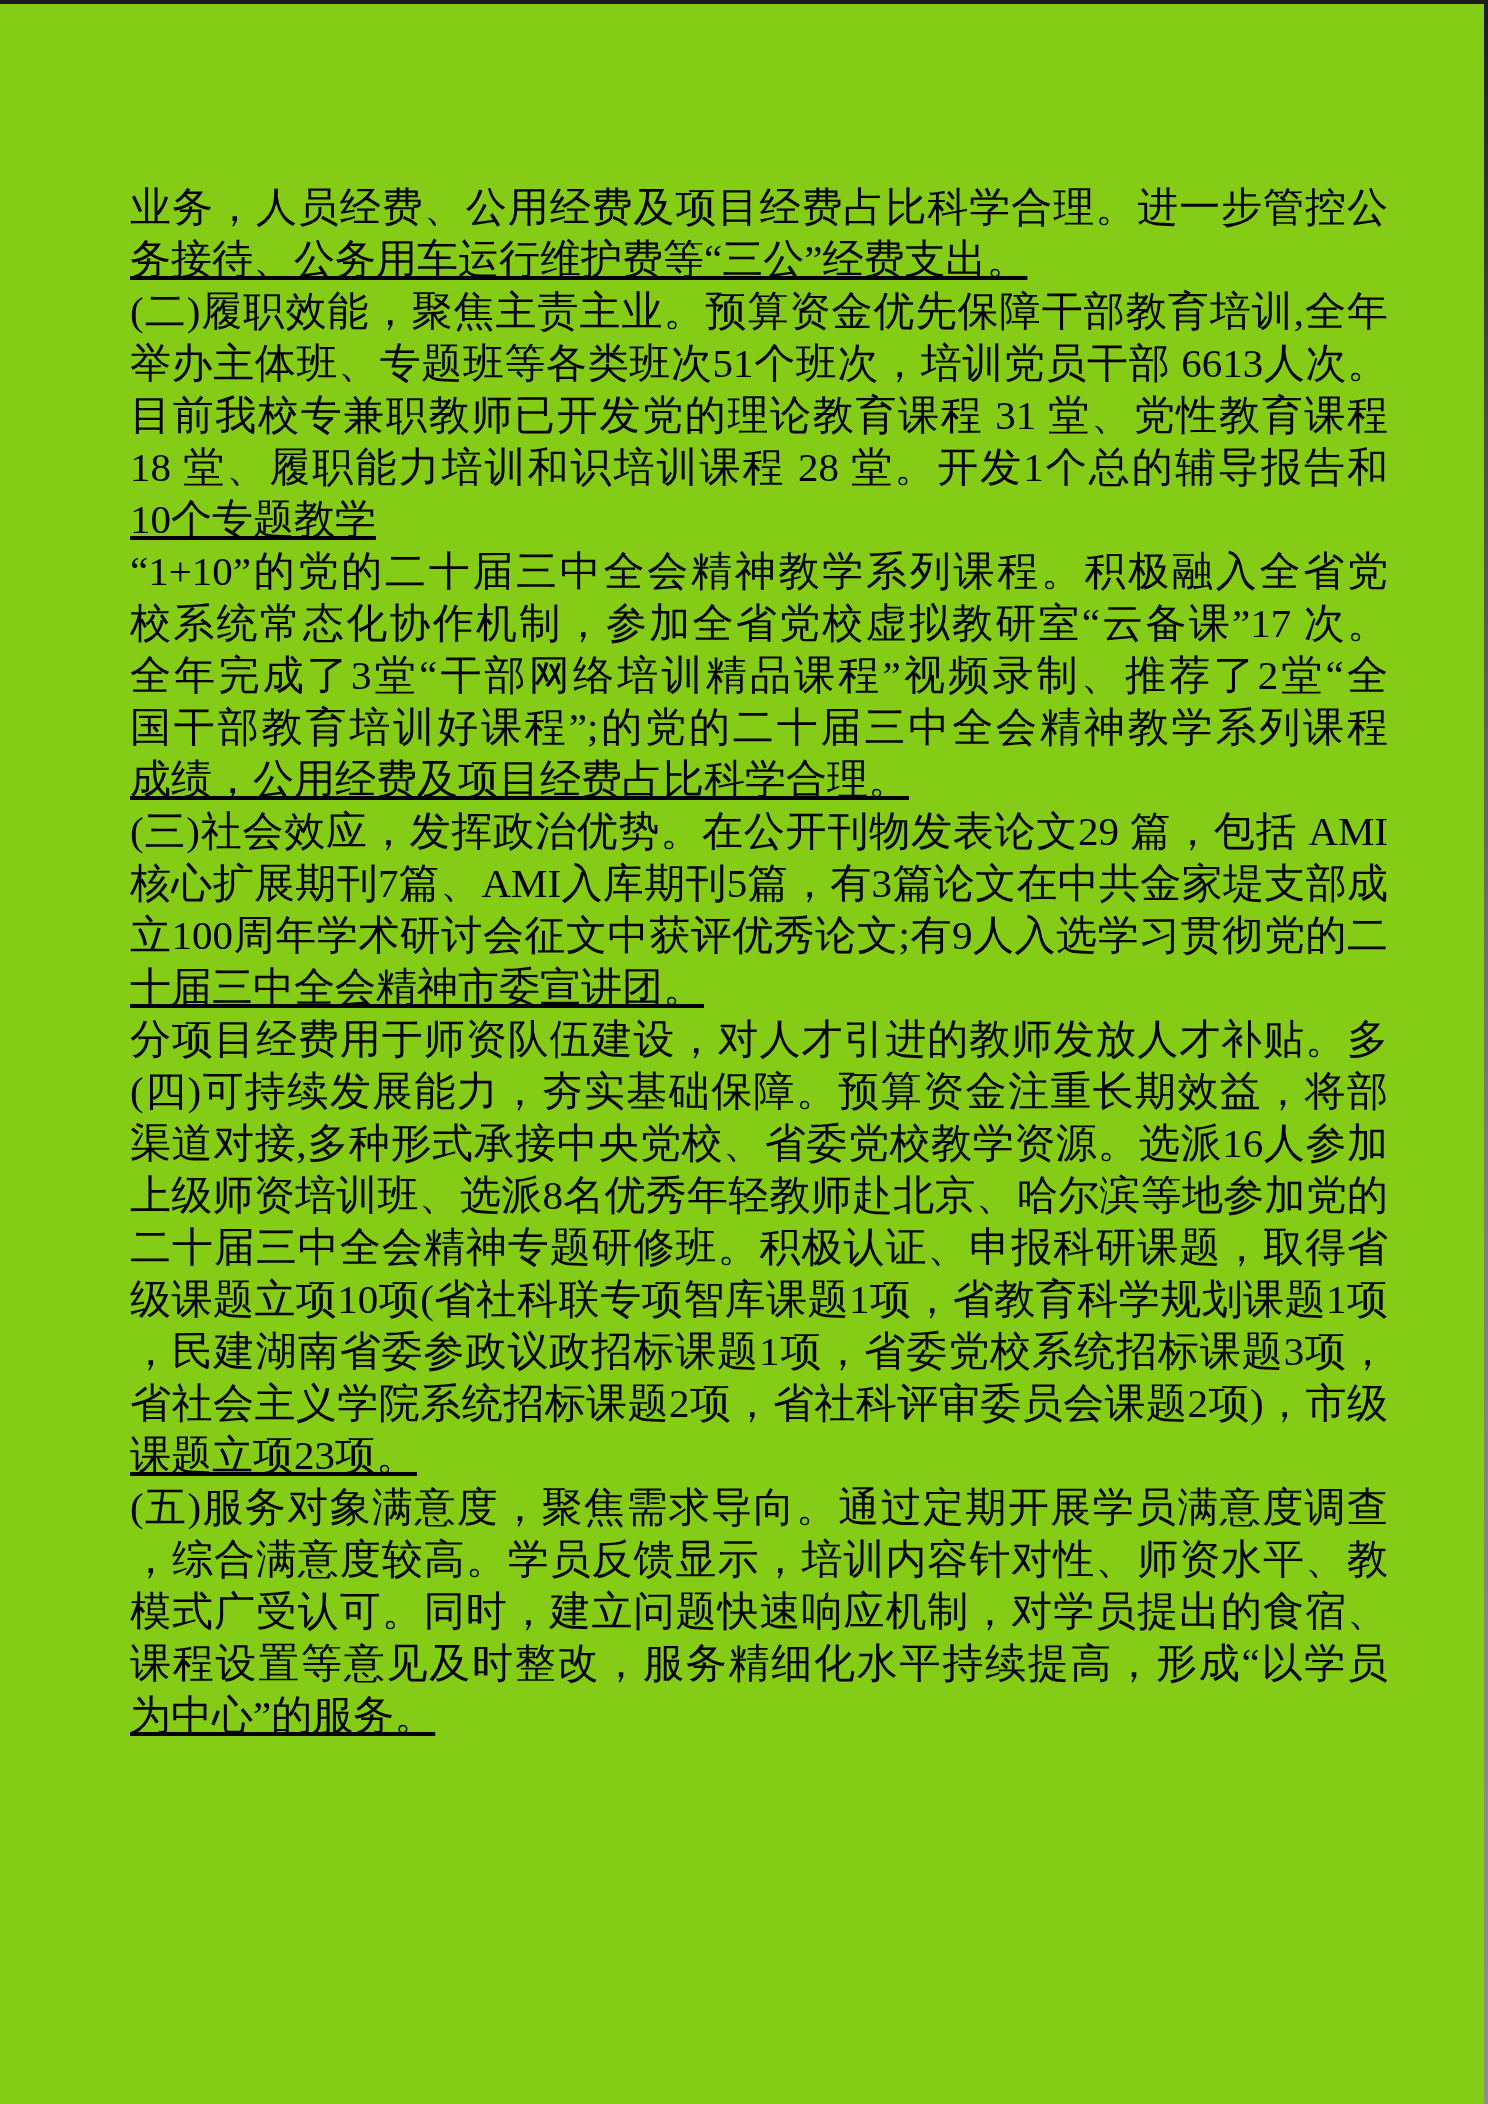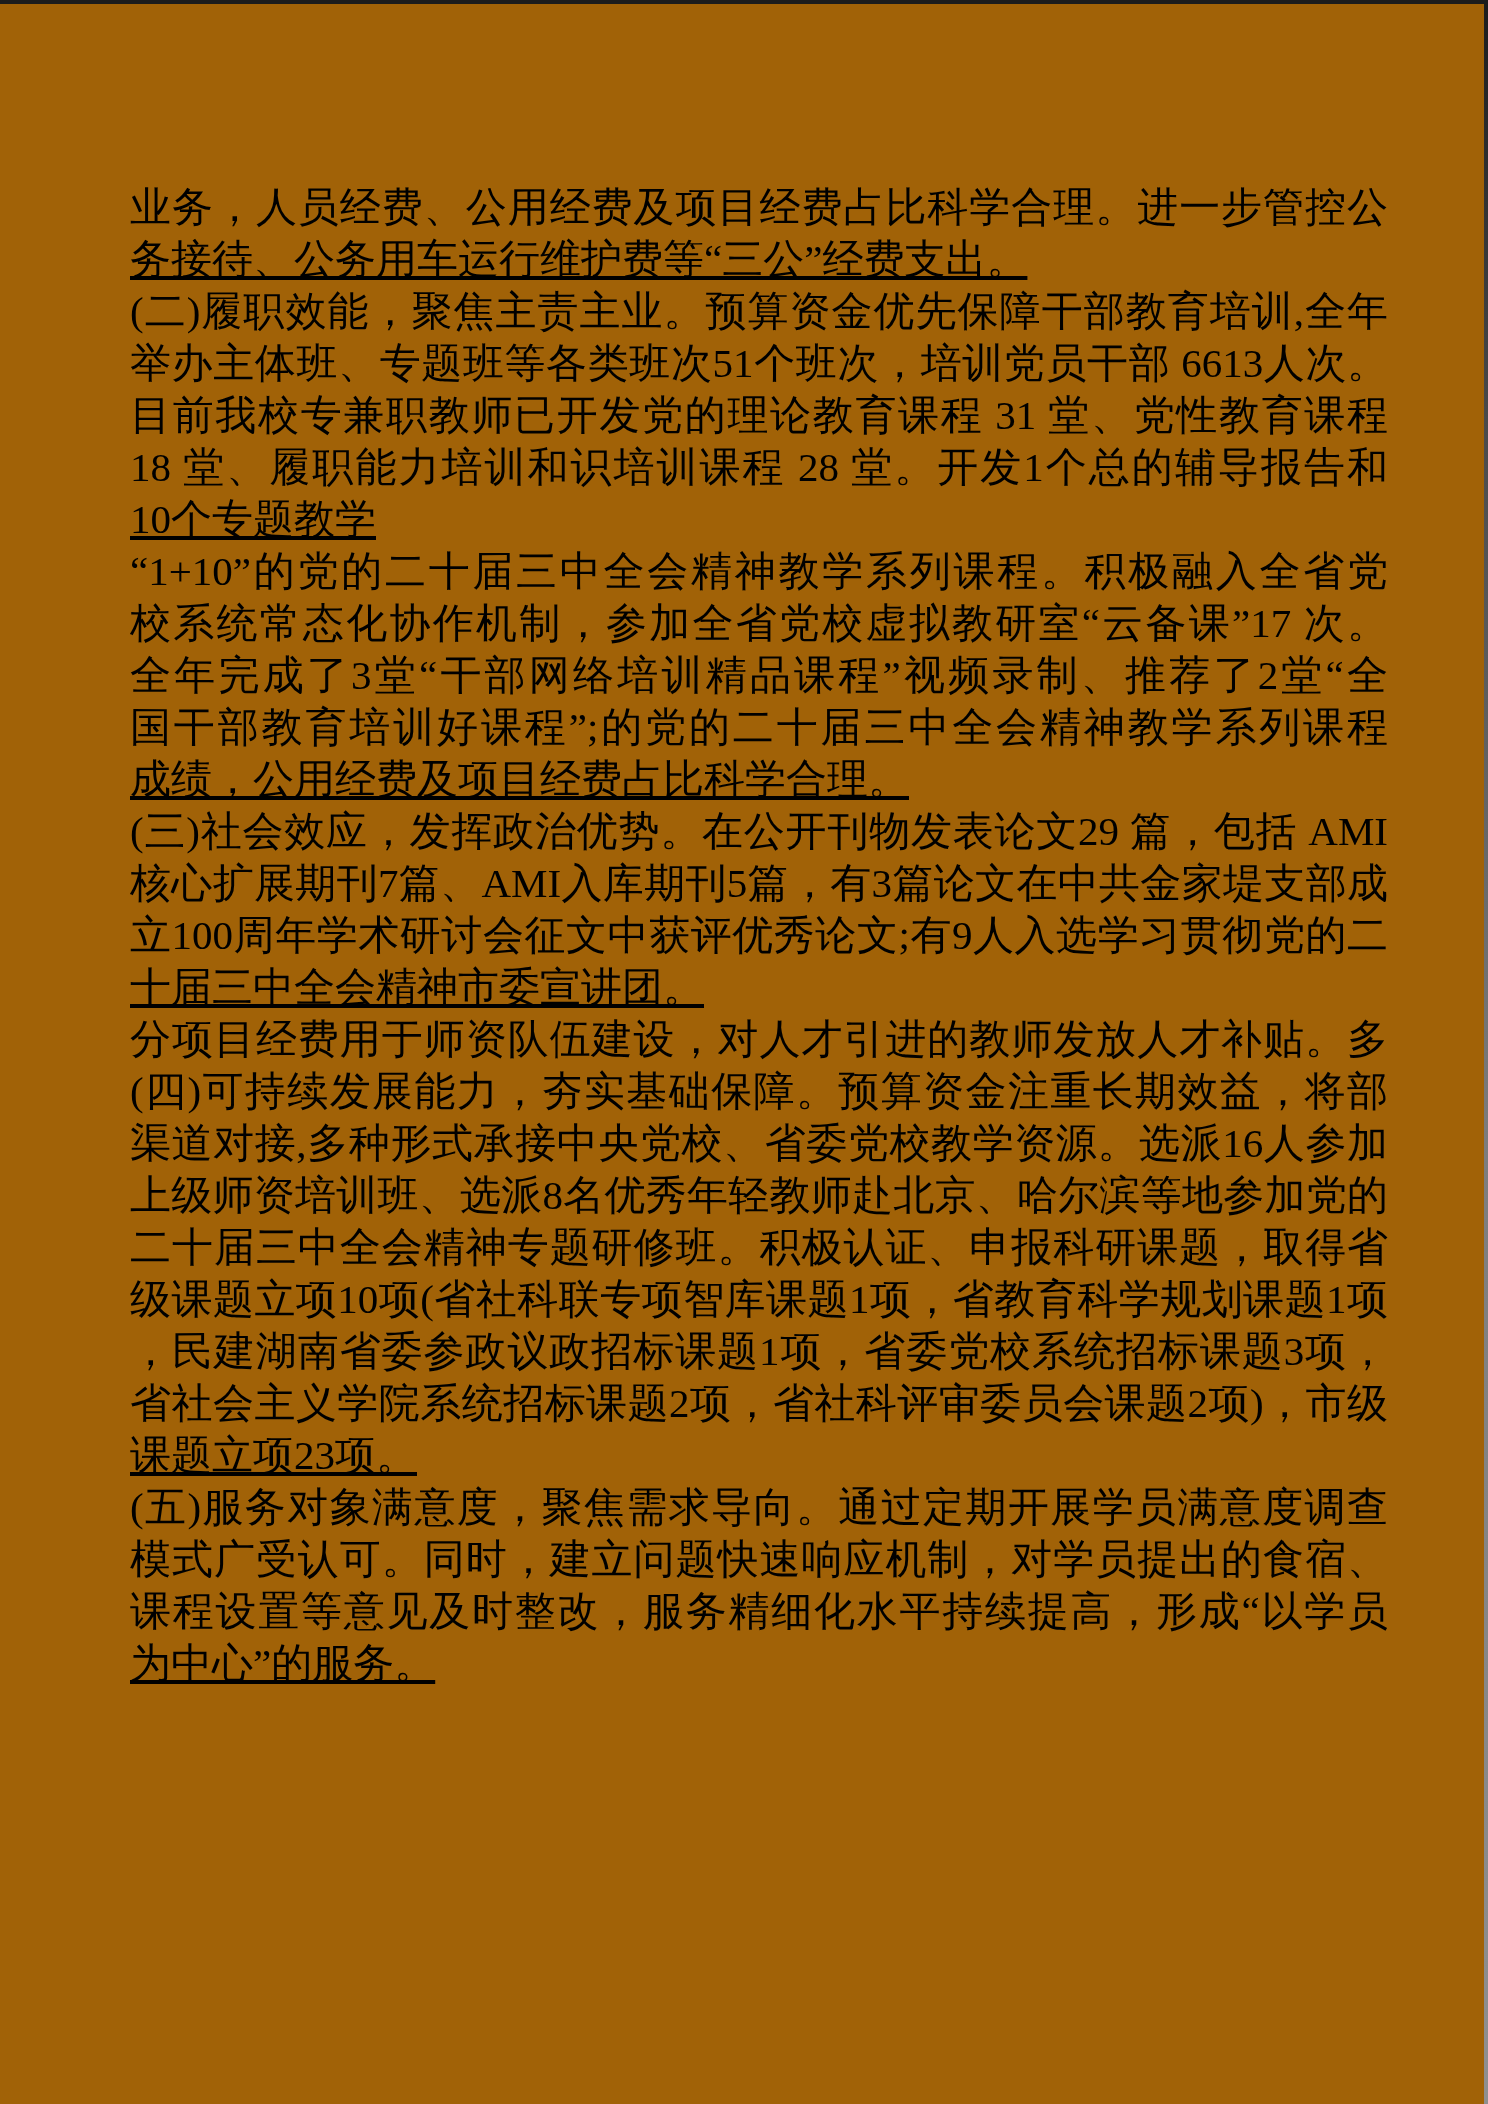--- a/index.html
+++ b/index.html
@@ -4,21 +4,21 @@
 <style>
   html, body {
     margin: 0;
     padding: 0;
     background: #ffffff;
   }
   .page {
     position: relative;
     width: 1488px;
     height: 2104px;
-    background: #a16207;
+    background: #84cc16;
     overflow: hidden;
     font-family: "Liberation Serif", "DejaVu Serif", serif;
   }
   .top-border {
     position: absolute;
     top: 0; left: 0;
     width: 100%; height: 4px;
     background: #1c1c1c;
   }
   .right-edge {
@@ -87,18 +87,19 @@
         <div class="line">渠道对接,多种形式承接中央党校、省委党校教学资源。选派16人参加</div>
         <div class="line">上级师资培训班、选派8名优秀年轻教师赴北京、哈尔滨等地参加党的</div>
         <div class="line">二十届三中全会精神专题研修班。积极认证、申报科研课题，取得省</div>
         <div class="line">级课题立项10项(省社科联专项智库课题1项，省教育科学规划课题1项</div>
         <div class="line">，民建湖南省委参政议政招标课题1项，省委党校系统招标课题3项，</div>
         <div class="line">省社会主义学院系统招标课题2项，省社科评审委员会课题2项)，市级</div>
         <div class="line end">课题立项23项。</div>
       </div>
       <div class="paragraph">
         <div class="line">(五)服务对象满意度，聚焦需求导向。通过定期开展学员满意度调查</div>
+        <div class="line">，综合满意度较高。学员反馈显示，培训内容针对性、师资水平、教</div>
         <div class="line">模式广受认可。同时，建立问题快速响应机制，对学员提出的食宿、</div>
         <div class="line">课程设置等意见及时整改，服务精细化水平持续提高，形成“以学员</div>
         <div class="line end">为中心”的服务。</div>
       </div>
     </div>
 </div>
 
 </body></html>

